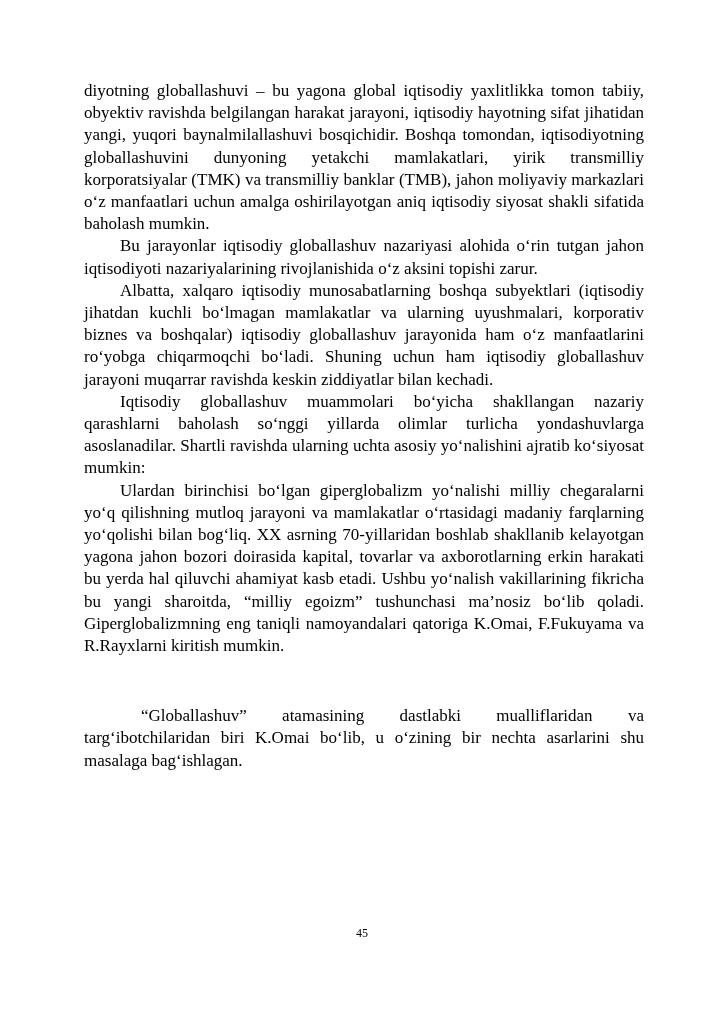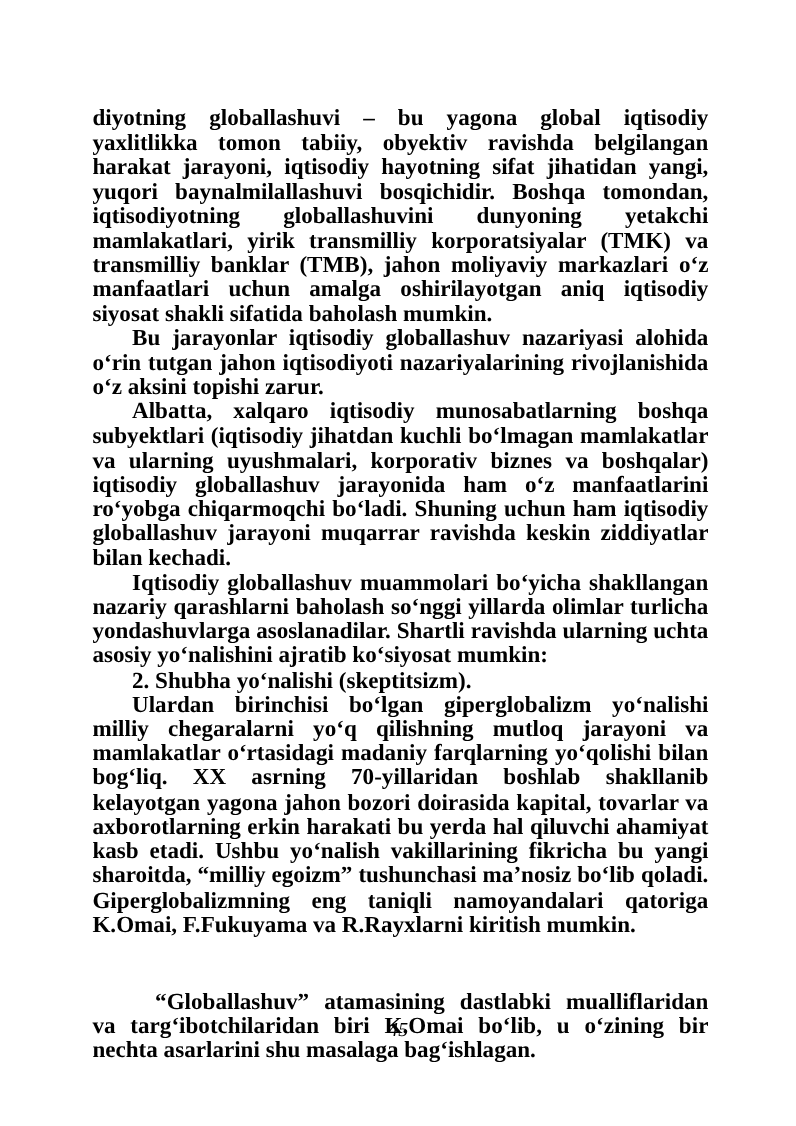--- a/index.html
+++ b/index.html
@@ -14,50 +14,47 @@
   .page {
     position: relative;
     width: 724px;
     height: 1024px;
     background: #ffffff;
     overflow: hidden;
   }
   .text-block {
     position: absolute;
     left: 84px;
-    top: 96px;
+    top: 80px;
     width: 560px;
-    font-size: 21px;
+    font-size: 17px;
     line-height: 22.2px;
     text-align: justify;
-    font-weight: bold;
   }
   .para { margin: 0; padding: 0; }
   .para.no-indent { text-indent: 0; }
   .para.indent { text-indent: 36px; }
   .para.list { text-indent: 36px; }
   .para.deep-indent { text-indent: 57px; margin-top: 48px; }
   .page-number {
     position: absolute;
     top: 926px;
     left: 0;
     width: 100%;
     text-align: center;
-    font-size: 18px;
+    font-size: 12px;
     color: #000000;
-    font-style: italic;
   }
 </style>
 </head>
 <body>
 
 <div class="page">
   <main class="text-block">
       <p class="para no-indent">diyotning globallashuvi – bu yagona global iqtisodiy yaxlitlikka tomon tabiiy, obyektiv ravishda belgilangan harakat jarayoni, iqtisodiy hayotning sifat jihatidan yangi, yuqori baynalmilallashuvi bosqichidir. Boshqa tomondan, iqtisodiyotning globallashuvini dunyoning yetakchi mamlakatlari, yirik transmilliy korporatsiyalar (TMK) va transmilliy banklar (TMB), jahon moliyaviy markazlari o‘z manfaatlari uchun amalga oshirilayotgan aniq iqtisodiy siyosat shakli sifatida baholash mumkin.</p>
       <p class="para indent">Bu jarayonlar iqtisodiy globallashuv nazariyasi alohida o‘rin tutgan jahon iqtisodiyoti nazariyalarining rivojlanishida o‘z aksini topishi zarur.</p>
       <p class="para indent">Albatta, xalqaro iqtisodiy munosabatlarning boshqa subyektlari (iqtisodiy jihatdan kuchli bo‘lmagan mamlakatlar va ularning uyushmalari, korporativ biznes va boshqalar) iqtisodiy globallashuv jarayonida ham o‘z manfaatlarini ro‘yobga chiqarmoqchi bo‘ladi. Shuning uchun ham iqtisodiy globallashuv jarayoni muqarrar ravishda keskin ziddiyatlar bilan kechadi.</p>
       <p class="para indent">Iqtisodiy globallashuv muammolari bo‘yicha shakllangan nazariy qarashlarni baholash so‘nggi yillarda olimlar turlicha yondashuvlarga asoslanadilar. Shartli ravishda ularning uchta asosiy yo‘nalishini ajratib ko‘siyosat mumkin:</p>
-      <p class="para list">2. Shubha yo‘nalishi (skeptitsizm).</p>
       <p class="para indent">Ulardan birinchisi bo‘lgan giperglobalizm yo‘nalishi milliy chegaralarni yo‘q qilishning mutloq jarayoni va mamlakatlar o‘rtasidagi madaniy farqlarning yo‘qolishi bilan bog‘liq. XX asrning 70-yillaridan boshlab shakllanib kelayotgan yagona jahon bozori doirasida kapital, tovarlar va axborotlarning erkin harakati bu yerda hal qiluvchi ahamiyat kasb etadi. Ushbu yo‘nalish vakillarining fikricha bu yangi sharoitda, “milliy egoizm” tushunchasi ma’nosiz bo‘lib qoladi. Giperglobalizmning eng taniqli namoyandalari qatoriga K.Omai, F.Fukuyama va R.Rayxlarni kiritish mumkin.</p>
       <p class="para deep-indent">“Globallashuv” atamasining dastlabki mualliflaridan va targ‘ibotchilaridan biri K.Omai bo‘lib, u o‘zining bir nechta asarlarini shu masalaga bag‘ishlagan.</p>
     </main>
   <div class="page-number">45</div>
 </div>
 
 </body></html>

